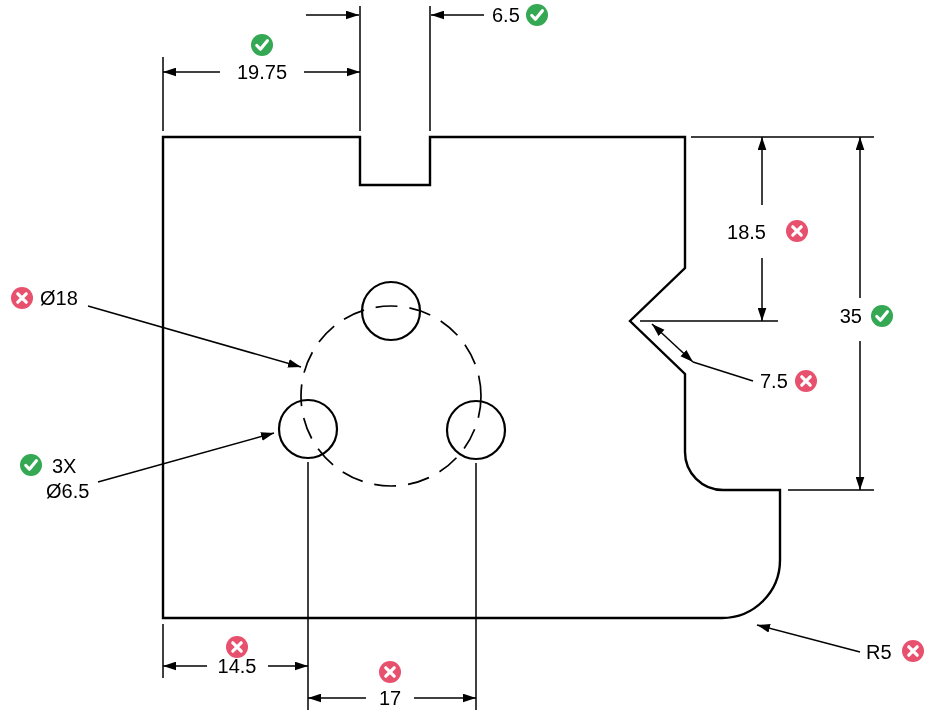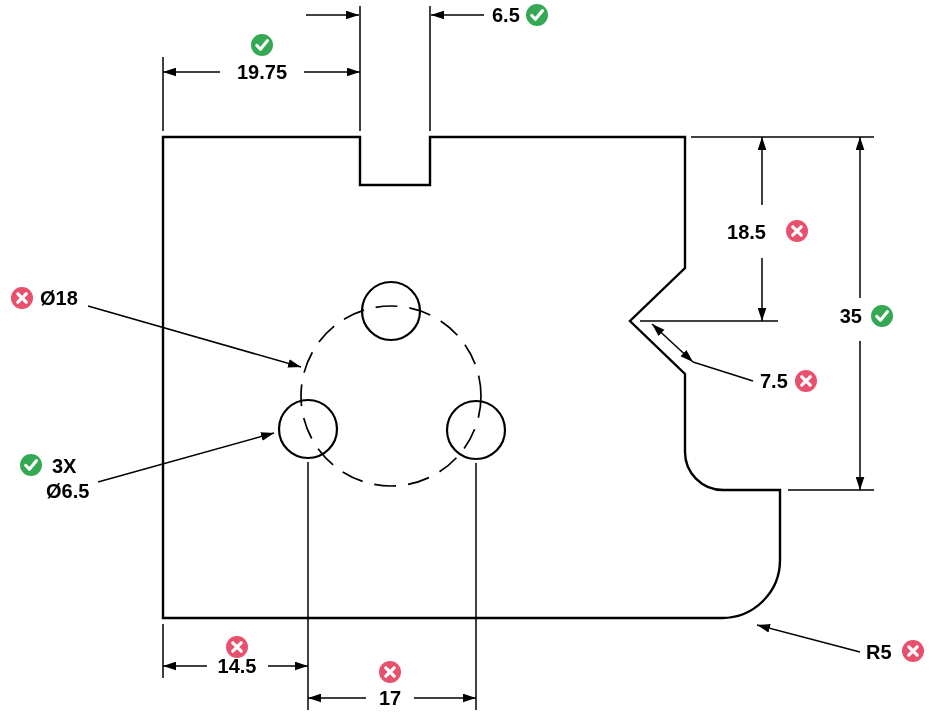--- a/index.html
+++ b/index.html
@@ -1,16 +1,16 @@
 <!DOCTYPE html>
 <html><head>
 <meta charset="utf-8">
 <style>
   html,body{margin:0;padding:0;background:#ffffff;}
-  .stage{width:950px;height:717px;position:relative;background:#ffffff;font-weight:bold;}
+  .stage{width:950px;height:717px;position:relative;background:#ffffff;}
   svg{display:block;}
   svg text{font-family:"Liberation Sans",sans-serif;font-size:20px;fill:#000000;}
   .outline{fill:#ffffff;stroke:#000000;stroke-width:2.4;stroke-linejoin:miter;}
   .hole{fill:none;stroke:#000000;stroke-width:2.2;}
   .bolt{fill:none;stroke:#000000;stroke-width:1.7;stroke-dasharray:22 12;}
   .dim{stroke:#000000;stroke-width:1.5;fill:none;}
   .badge-glyph{stroke:#ffffff;stroke-width:3.2;fill:none;stroke-linecap:round;stroke-linejoin:round;}
 </style>
 </head>
 <body>

